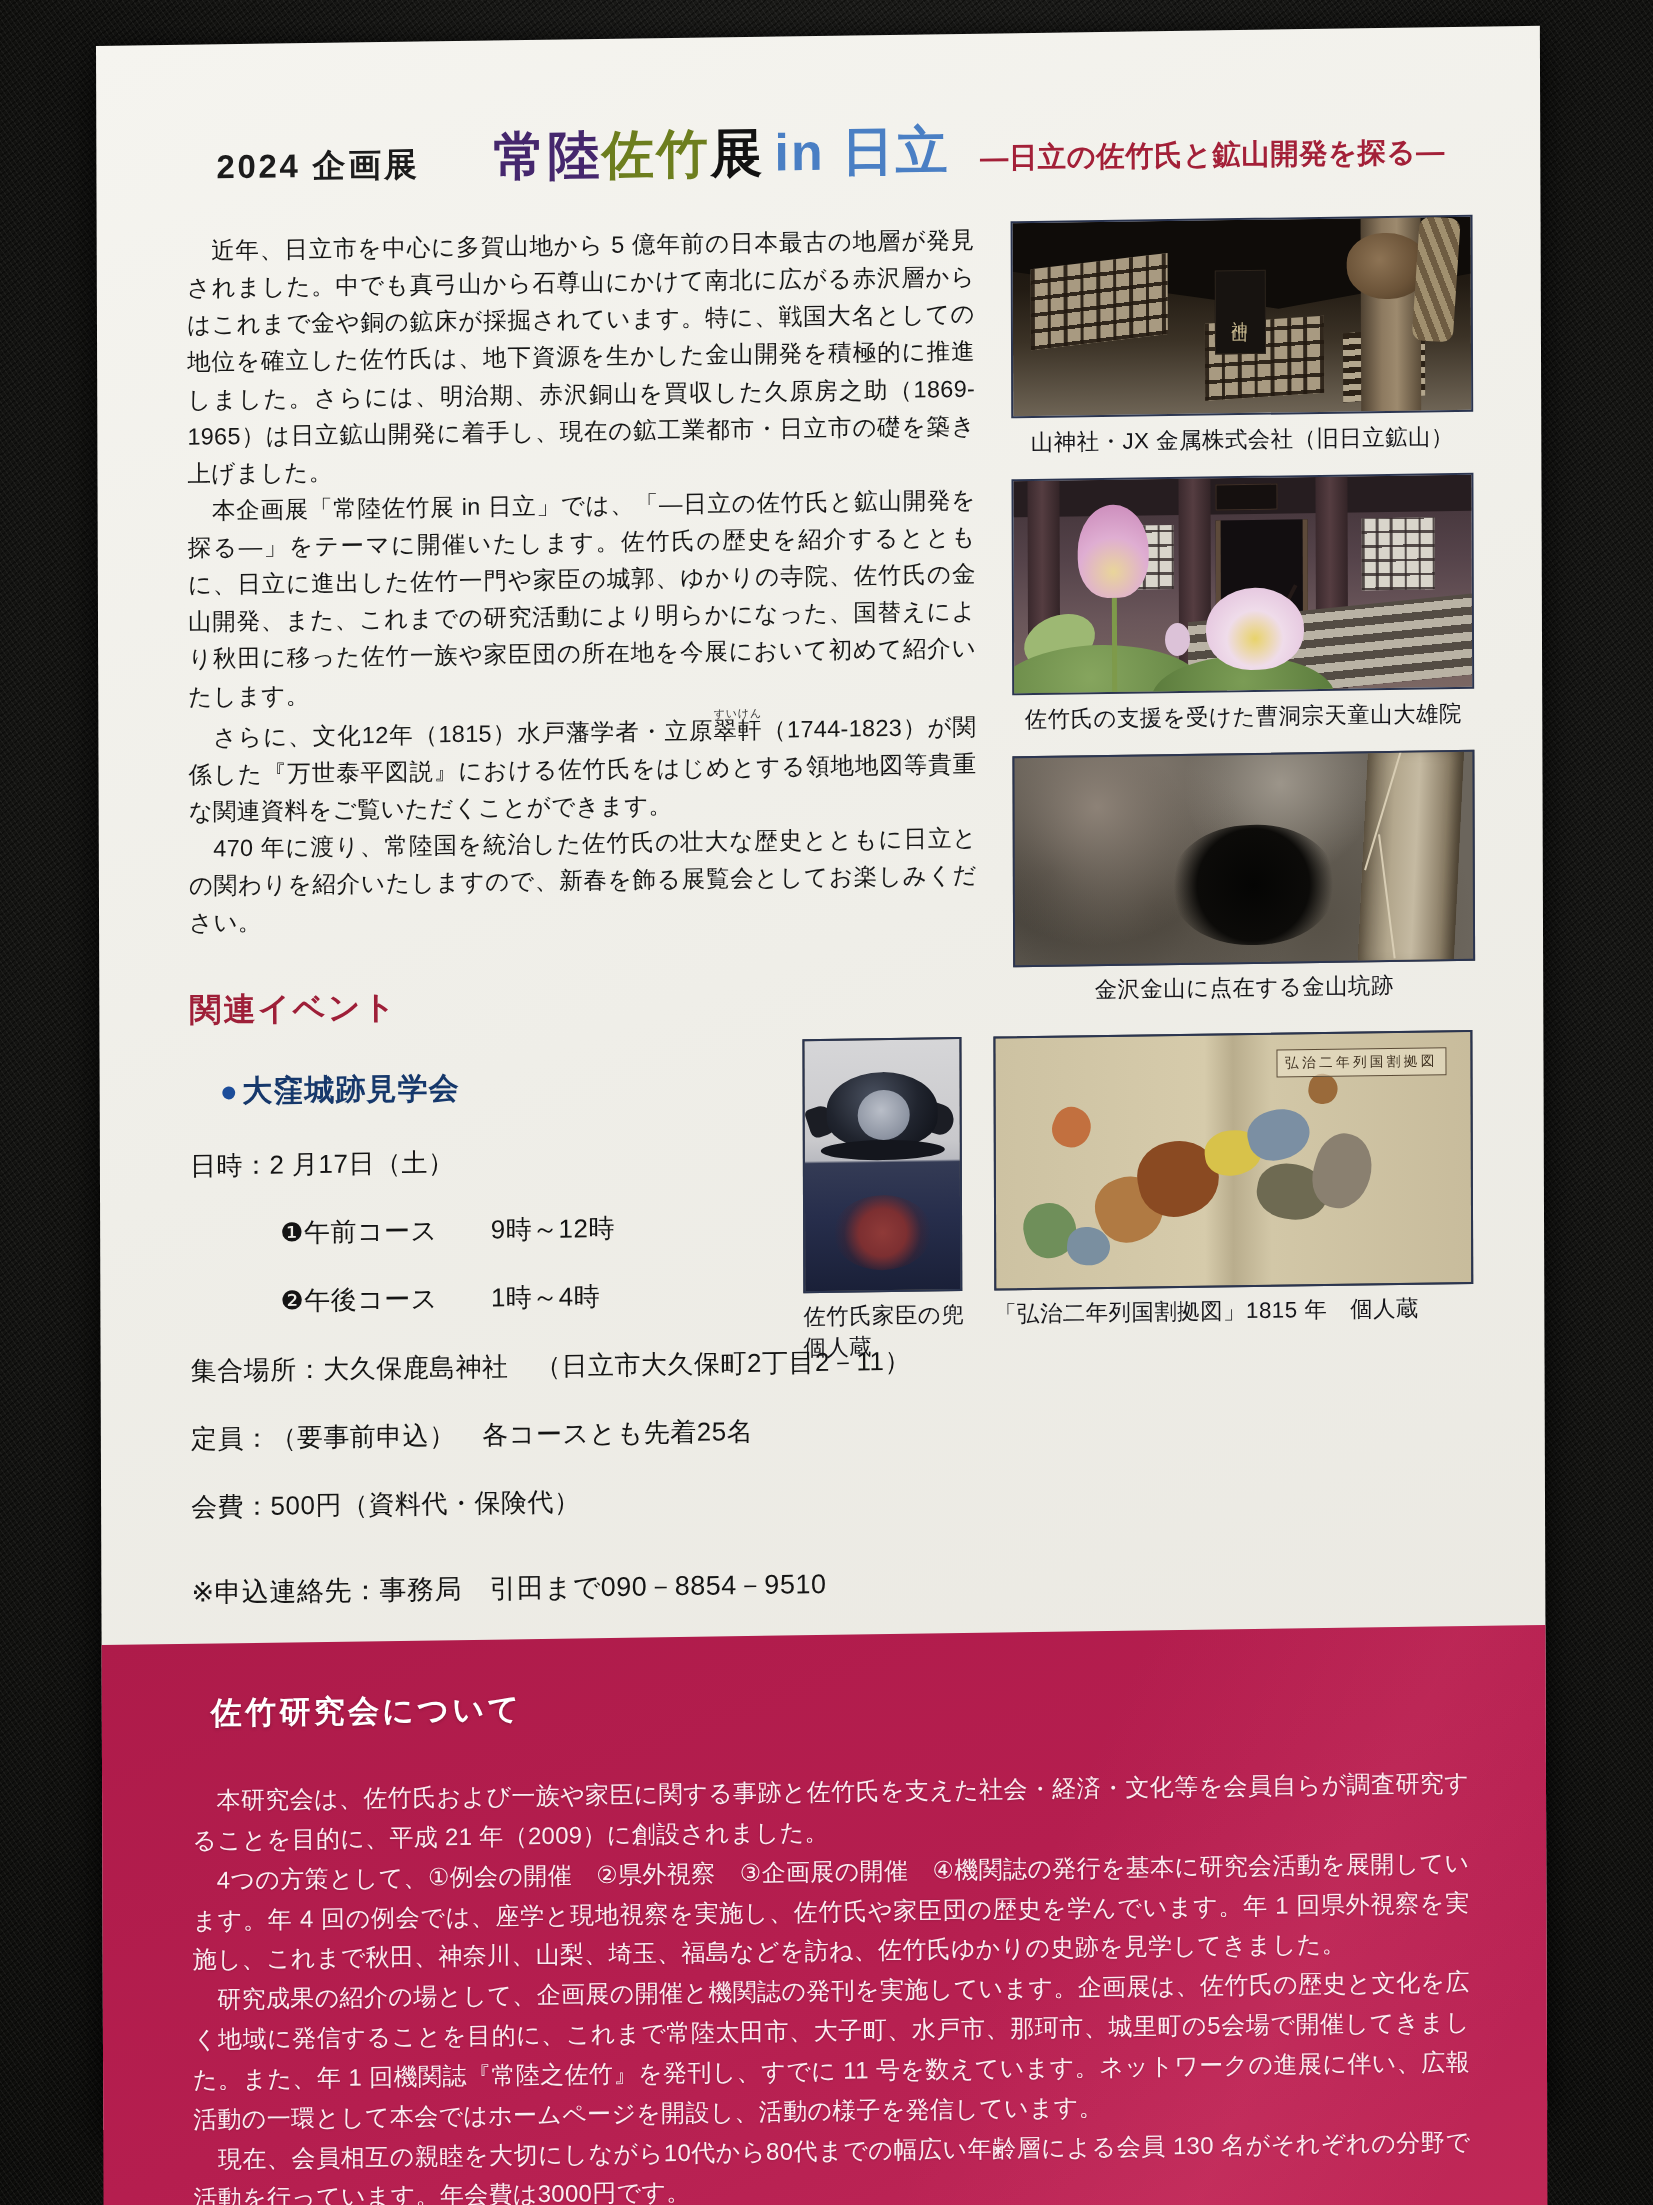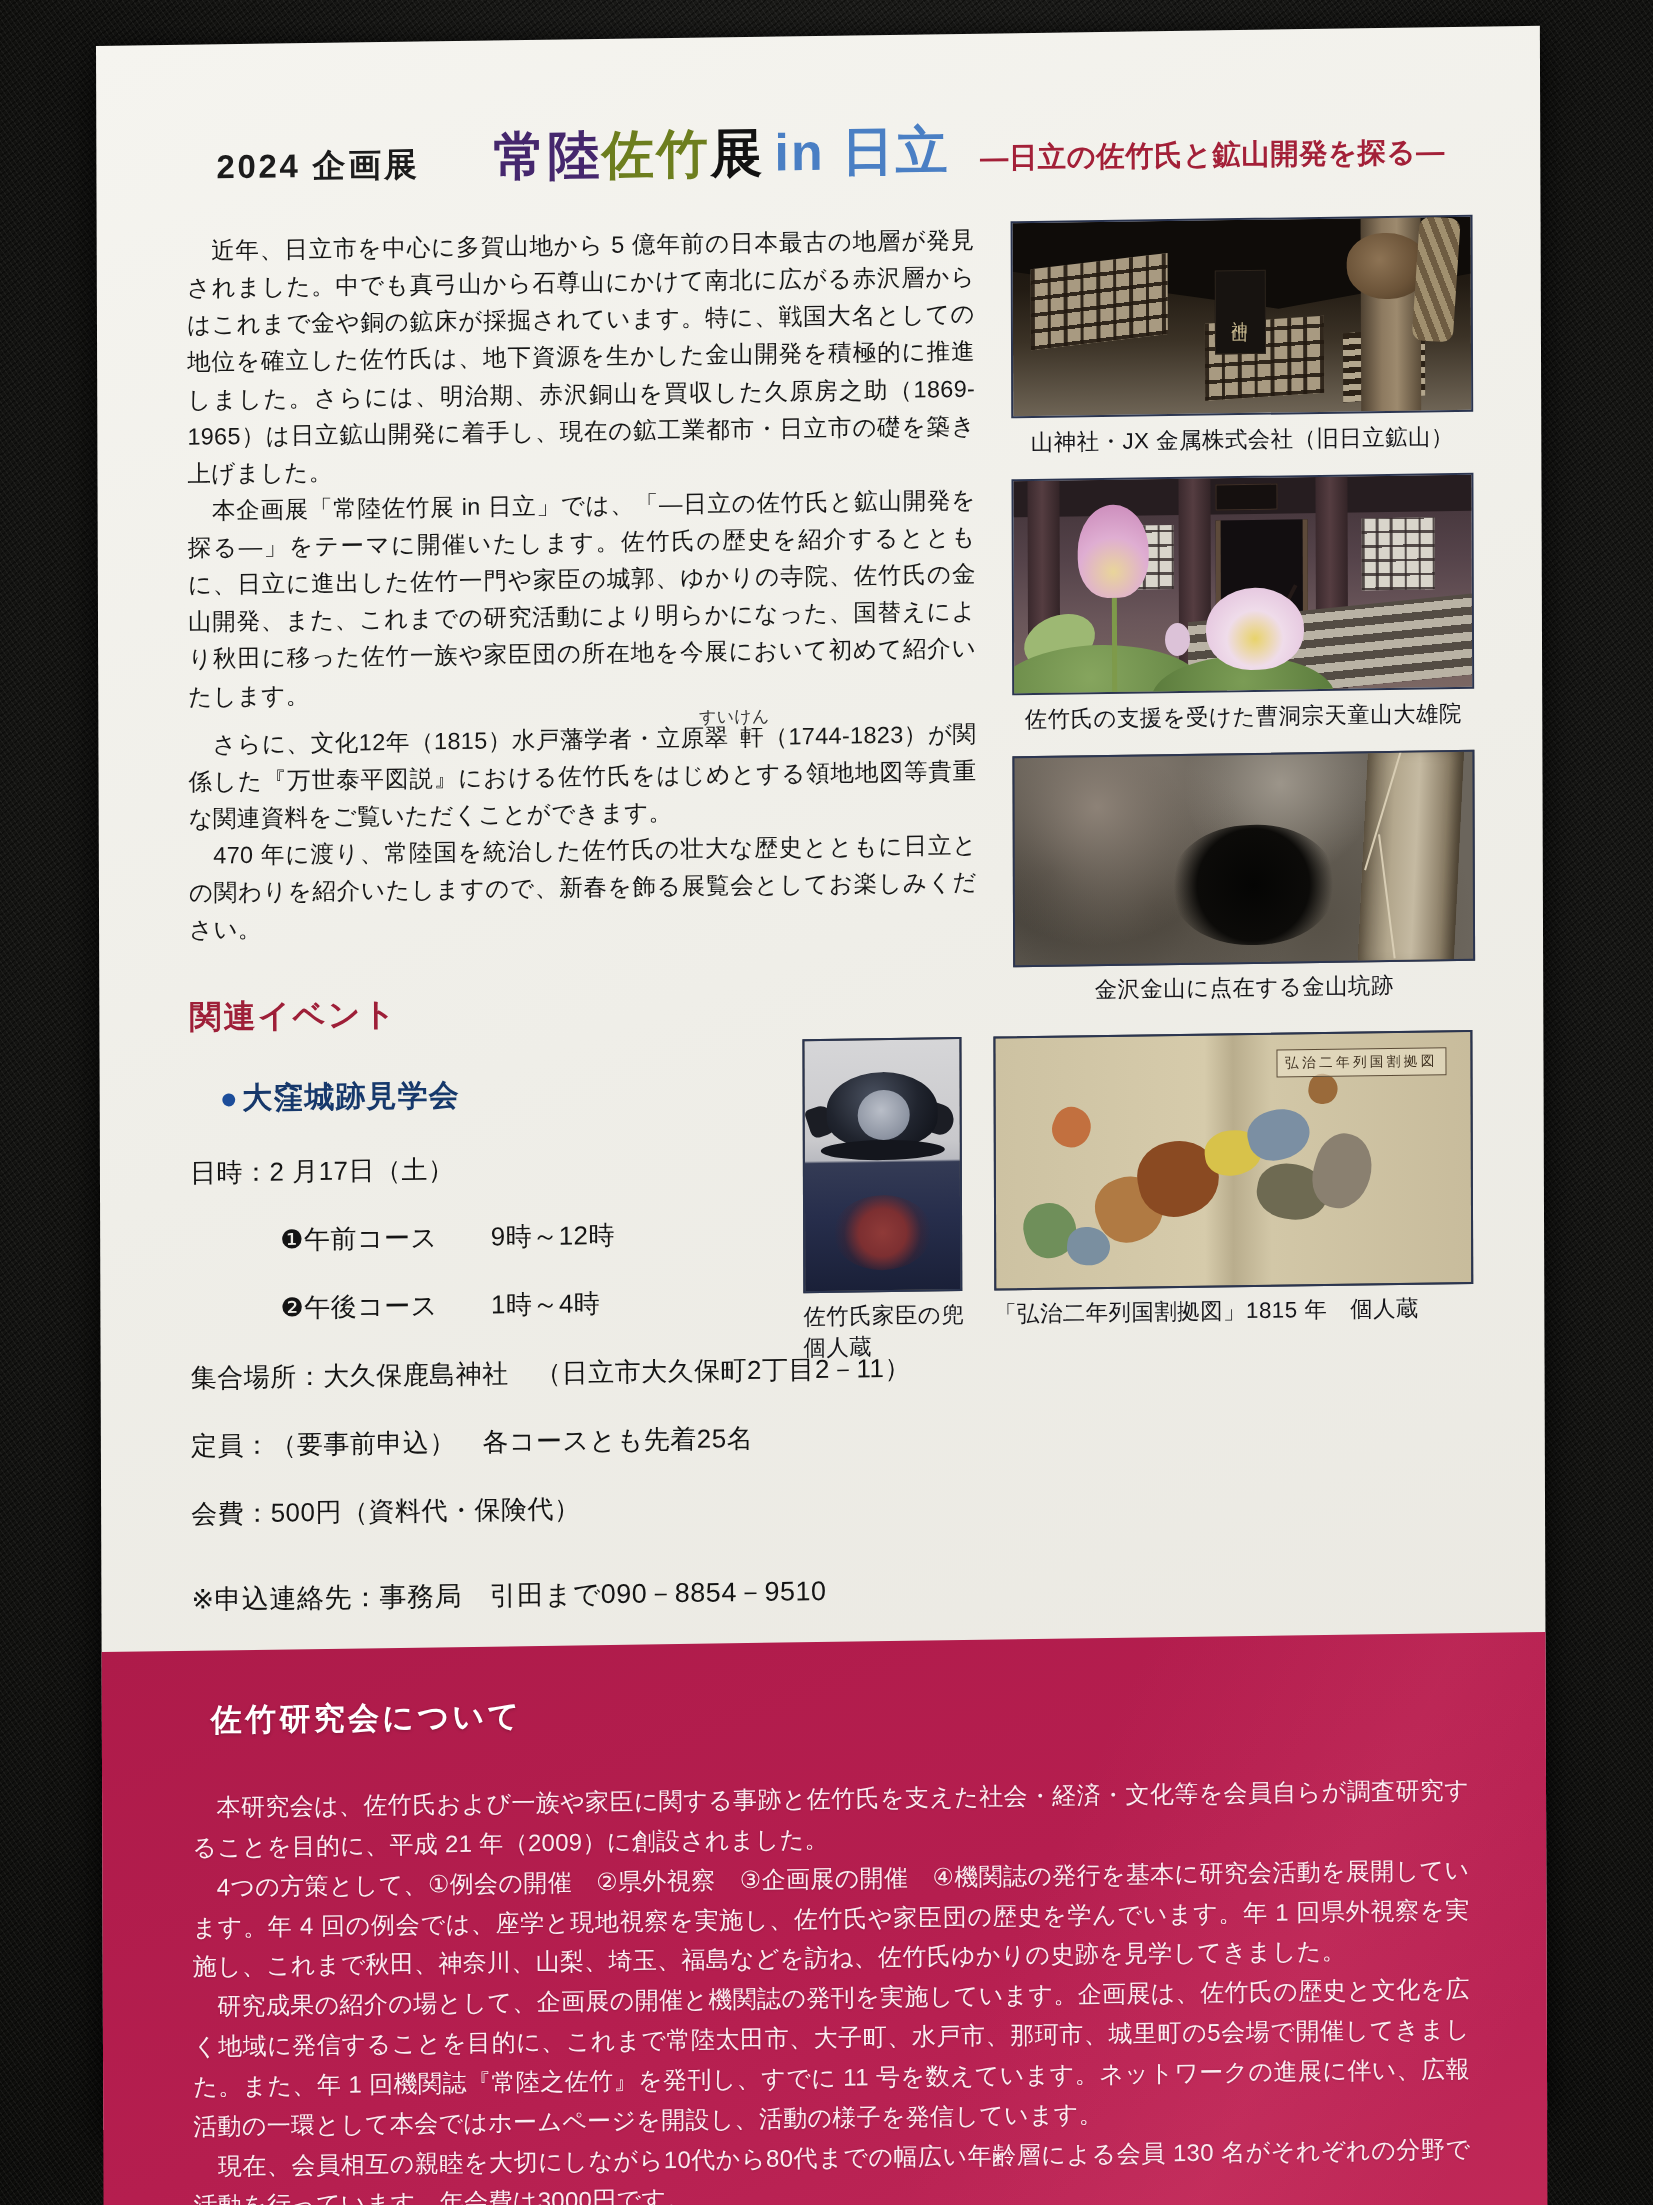--- a/index.html
+++ b/index.html
@@ -26,21 +26,21 @@
   
   .hdr{display:flex;align-items:baseline;margin:19px 0 36px 30px;white-space:nowrap;}
   .hdr-year{font-size:33px;font-weight:bold;color:#1c1c1c;letter-spacing:2.7px;}
   .hdr-title{font-size:52px;font-weight:bold;letter-spacing:2.2px;margin-left:74px;}
   .t-purple{color:#45276d;} .t-olive{color:#6d7e1e;} .t-black{color:#121212;} .t-blue{color:#4a7fc4;margin-left:9.8px;}
   .hdr-sub{font-size:28.4px;font-weight:bold;color:#a32038;margin-left:30px;letter-spacing:0.5px;}
   
   .main{display:flex;gap:36px;}
   .col-text{flex:1 1 auto;font-size:23.5px;line-height:1.58;color:#171717;text-align:justify;letter-spacing:0.3px;}
   .col-text p{margin:0;}
-  ruby rt{font-size:17px;color:#333;}
+  ruby rt{font-size:11px;color:#333;}
   
   .ev-heading{font-size:32px;font-weight:bold;color:#9e1f38;margin:43px 0 32px;letter-spacing:2.2px;}
   .ev-title{font-size:30px;font-weight:bold;color:#16386b;margin:0 0 31px 30px;letter-spacing:1.1px;}
   .ev-bullet{color:#1c4d9a;margin-right:3.3px;}
   .ev-line{font-size:26px;color:#141414;margin:0 0 27px 0;letter-spacing:0.5px;}
   .ev-course{margin-left:90px;}
   .ev-contact{font-size:27px;color:#141414;margin-top:44px;letter-spacing:0.5px;}
   
   .col-photos{width:462px;flex:0 0 auto;display:flex;flex-direction:column;}
   .photo{border:2.7px solid #2b3550;box-sizing:border-box;width:100%;position:relative;overflow:hidden;background:#555;}

